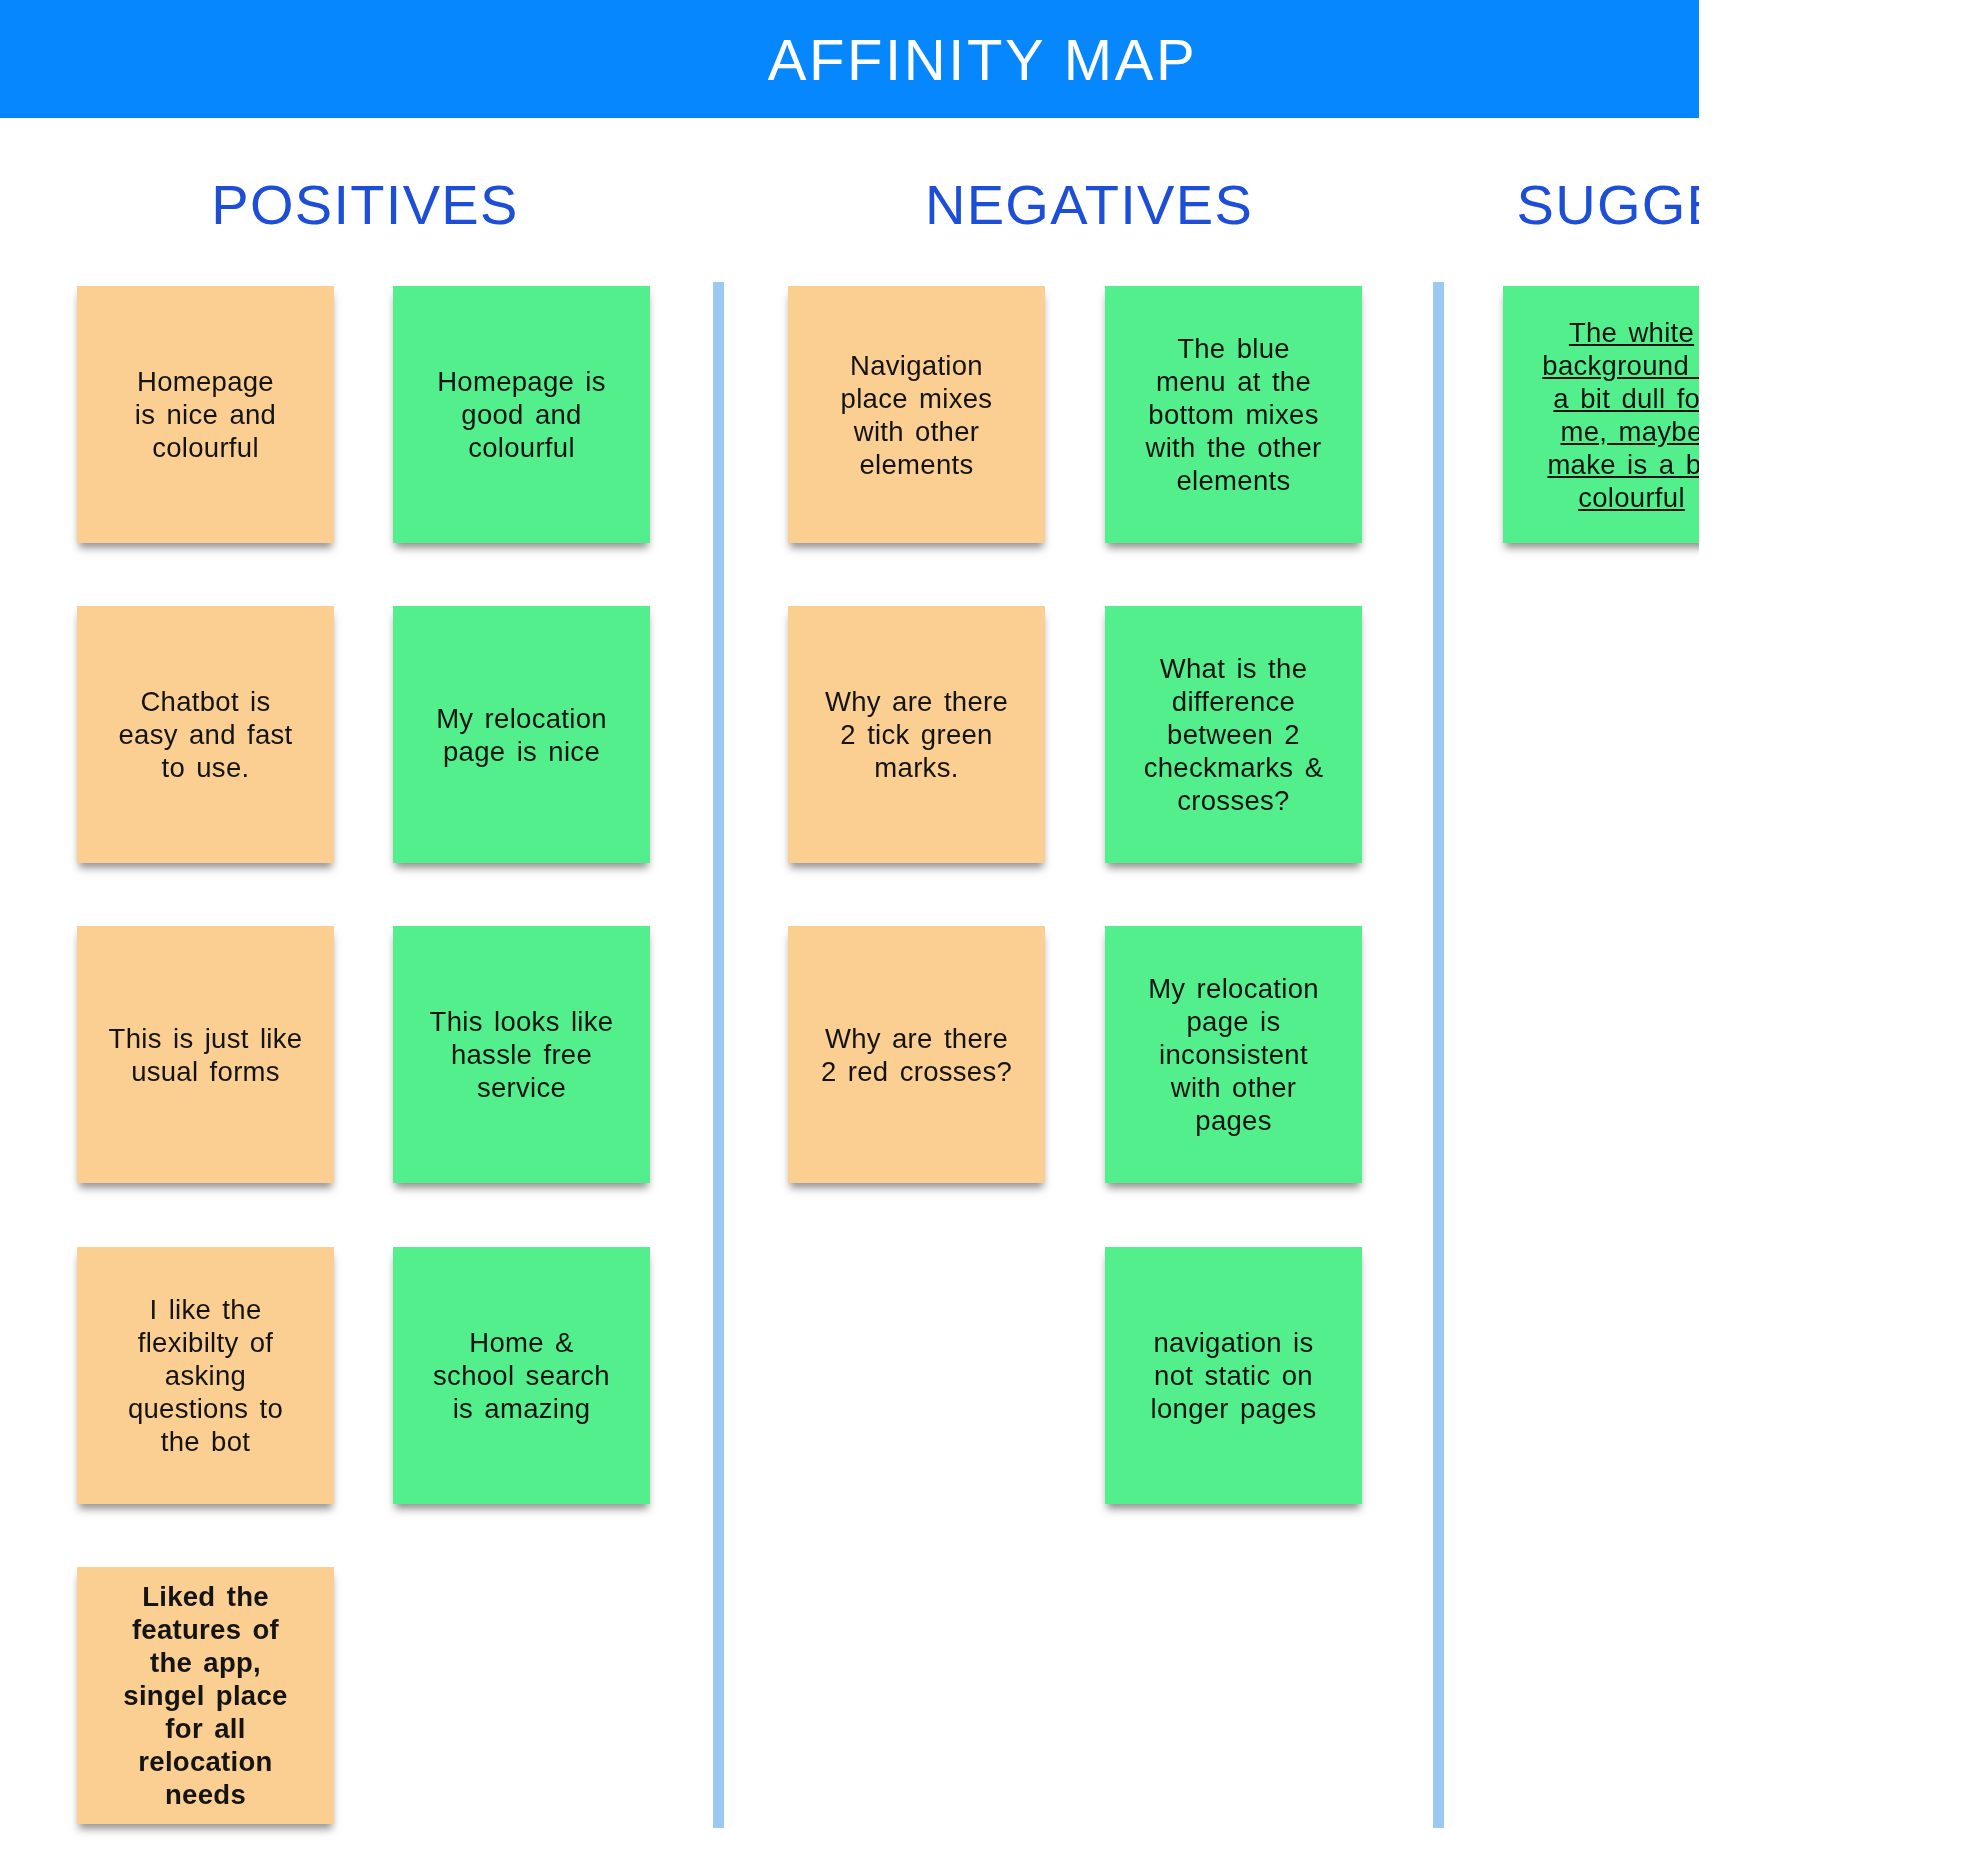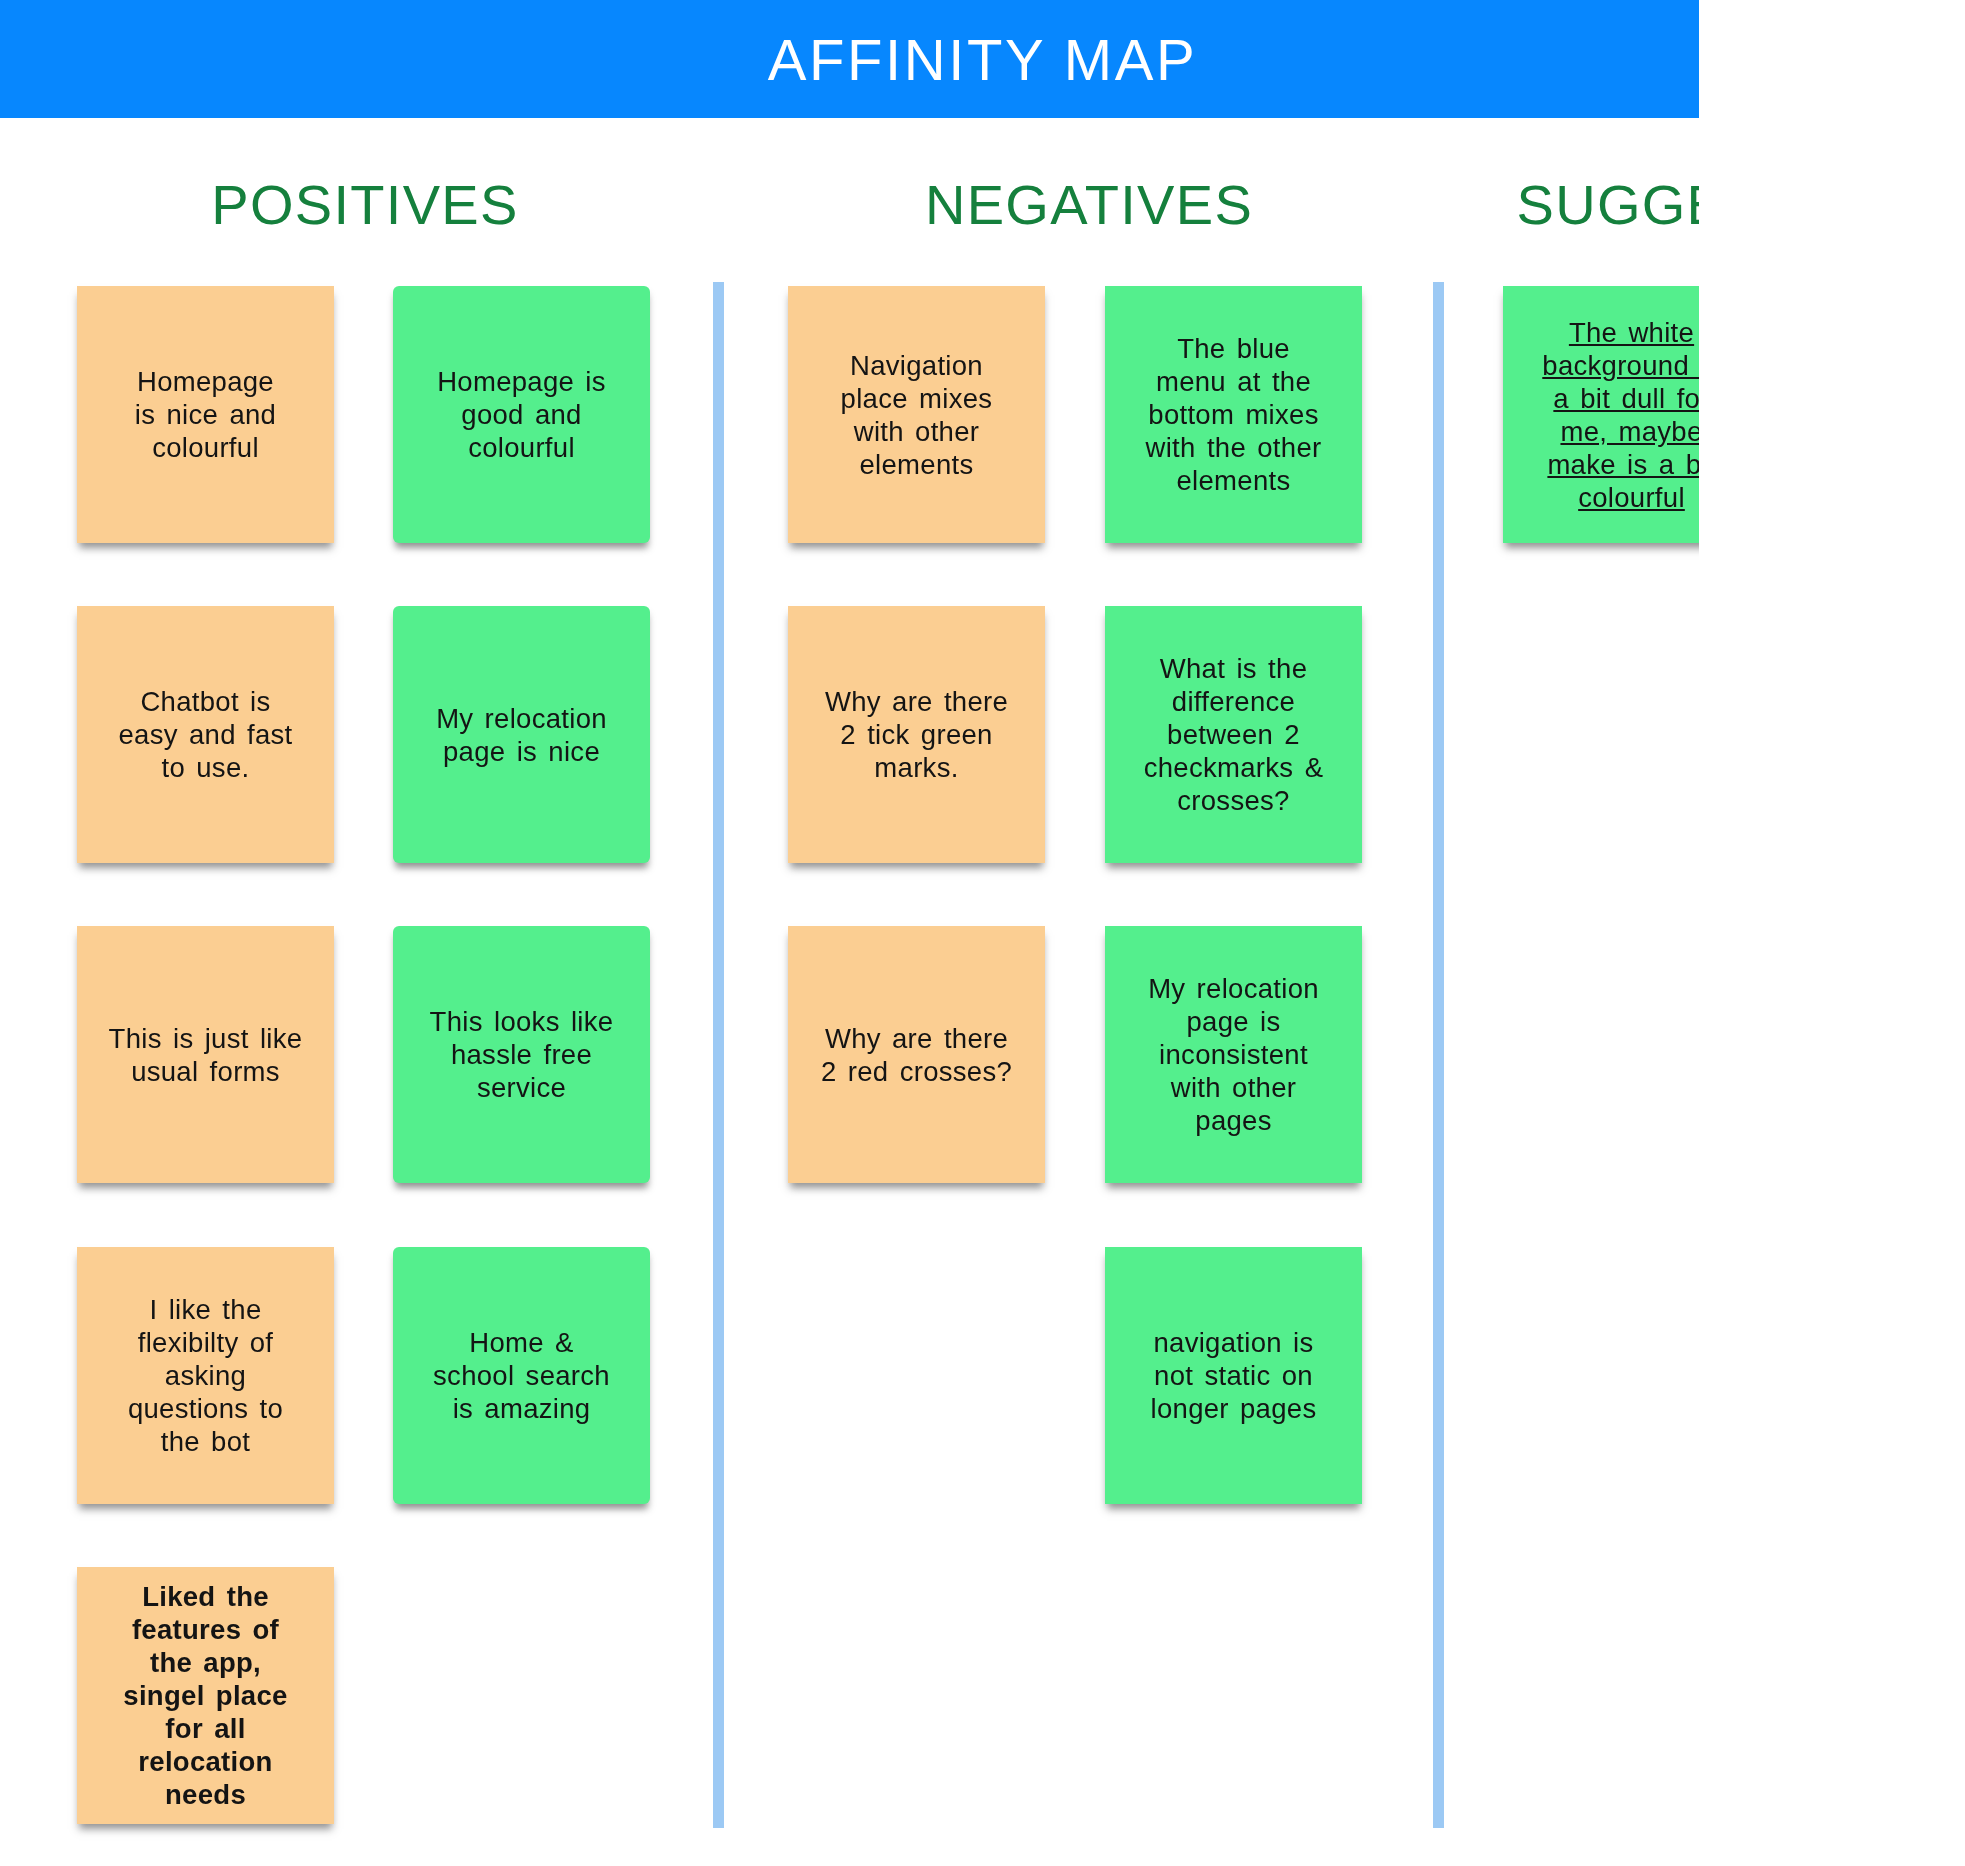--- a/index.html
+++ b/index.html
@@ -24,21 +24,21 @@
     margin: 0;
     color: #ffffff;
     font-size: 58px;
     font-weight: 400;
     letter-spacing: 2.6px;
   }
   .colhead {
     position: absolute;
     top: 172px;
     transform: translateX(-50%);
-    color: #15803d;
+    color: #1d4ed8;
     font-size: 56px;
     font-weight: 400;
     letter-spacing: 1.3px;
     white-space: nowrap;
   }
   .colhead.pos { left: 365px; }
   .colhead.neg { left: 1089px; text-align: right; }
   .colhead.sug { left: 1729px; }
   .divider {
     position: absolute;
@@ -63,21 +63,21 @@
     font-size: 27.5px;
     line-height: 33px;
     letter-spacing: 0.3px;
     word-spacing: 3.3px;
     white-space: pre-line;
     box-shadow: 0 6.6px 7.9px -2px rgba(40,40,40,0.5);
   }
   .note.orange { background: #FBCE92; }
   .note.green  { background: #54EF8D; }
   
-  .pA { left: 77px; }  .pB { left: 393px; border-radius: 6px; }
+  .pA { left: 77px; }  .pB { left: 393px; }
   .nA { left: 788px; } .nB { left: 1105px; }
   .sA { left: 1503px; text-decoration: underline; }
   
   .r0 { top: 286px; }
   .r1 { top: 606px; }
   .r2 { top: 926px; }
   .r3 { top: 1247px; }
   .r4 { top: 1567px; font-weight: bold; }
 </style>
 </head>

